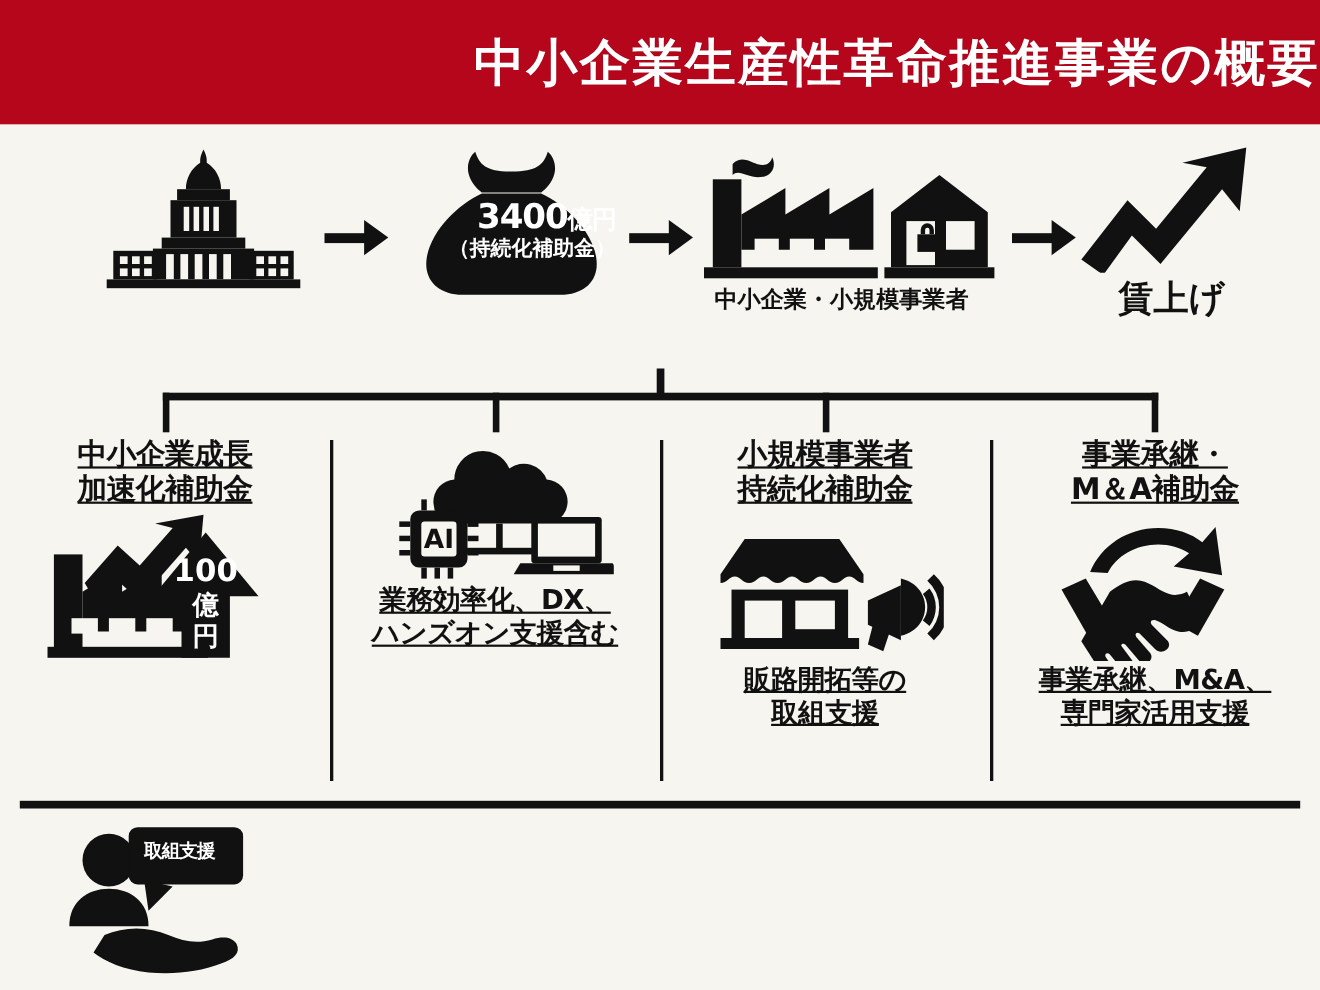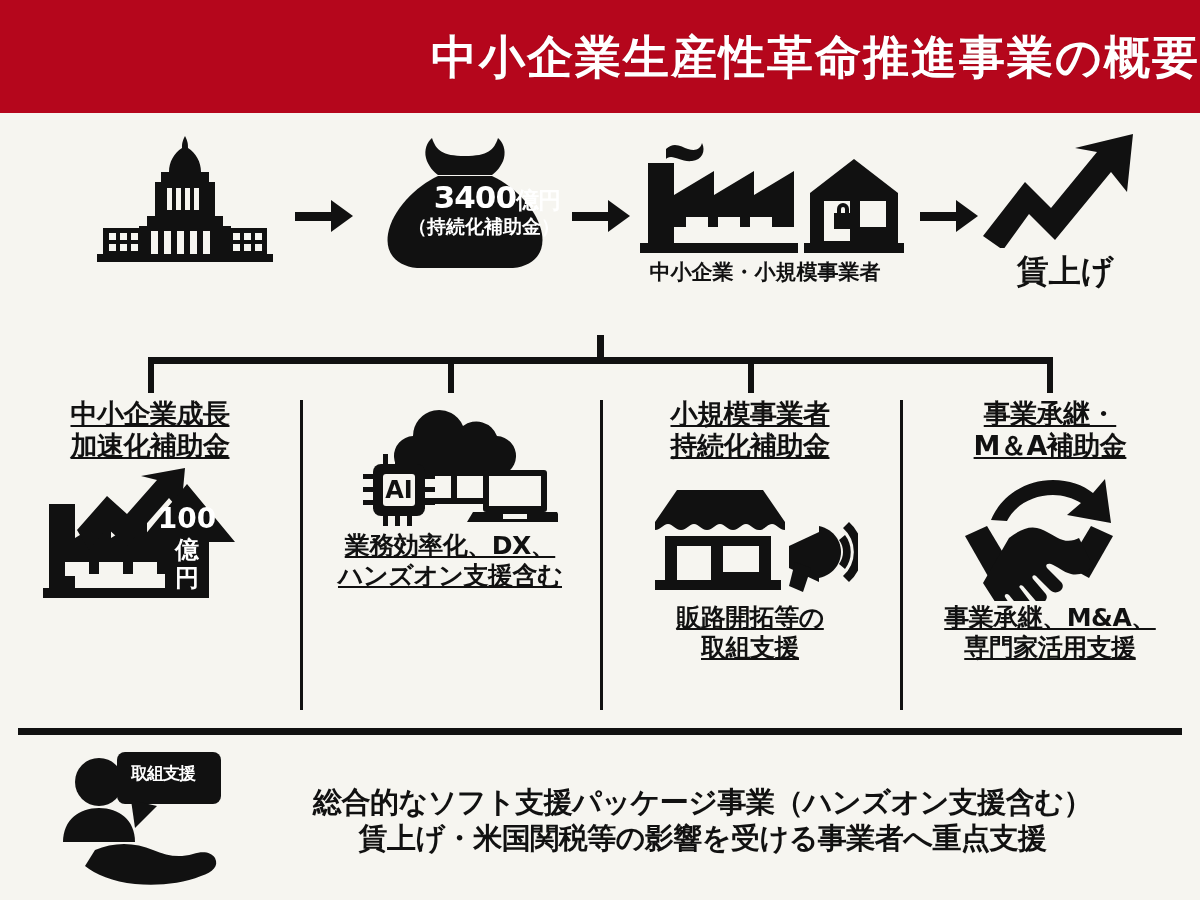--- a/index.html
+++ b/index.html
@@ -323,17 +323,13 @@
       <g fill="#111">
         <circle cx="44" cy="32" r="24"></circle>
         <path d="M8 92 c0 -22 16 -34 36 -34 c20 0 36 12 36 34z"></path>
         <rect x="62" y="2" width="104" height="52" rx="8"></rect>
         <path d="M76 50 l4 28 l22 -22z"></path>
         <path d="M40 100 c18 -8 40 -8 58 0 c14 6 26 8 40 4 c10 -3 18 -2 22 4 c4 8 -2 14 -14 18 c-20 8 -44 10 -66 8 c-22 -2 -40 -10 -50 -18z"></path>
       </g>
     </svg>
     <div class="bubble-text">取組支援</div>
   </div>
-  <div id="bottom-texts">
-    <div class="bottom-line1">総合的なソフト支援パッケージ事業（ハンズオン支援含む）</div>
-    <div class="bottom-line2">賃上げ・米国関税等の影響を受ける事業者へ重点支援</div>
-  </div>
 </div>
 
 </body></html>

